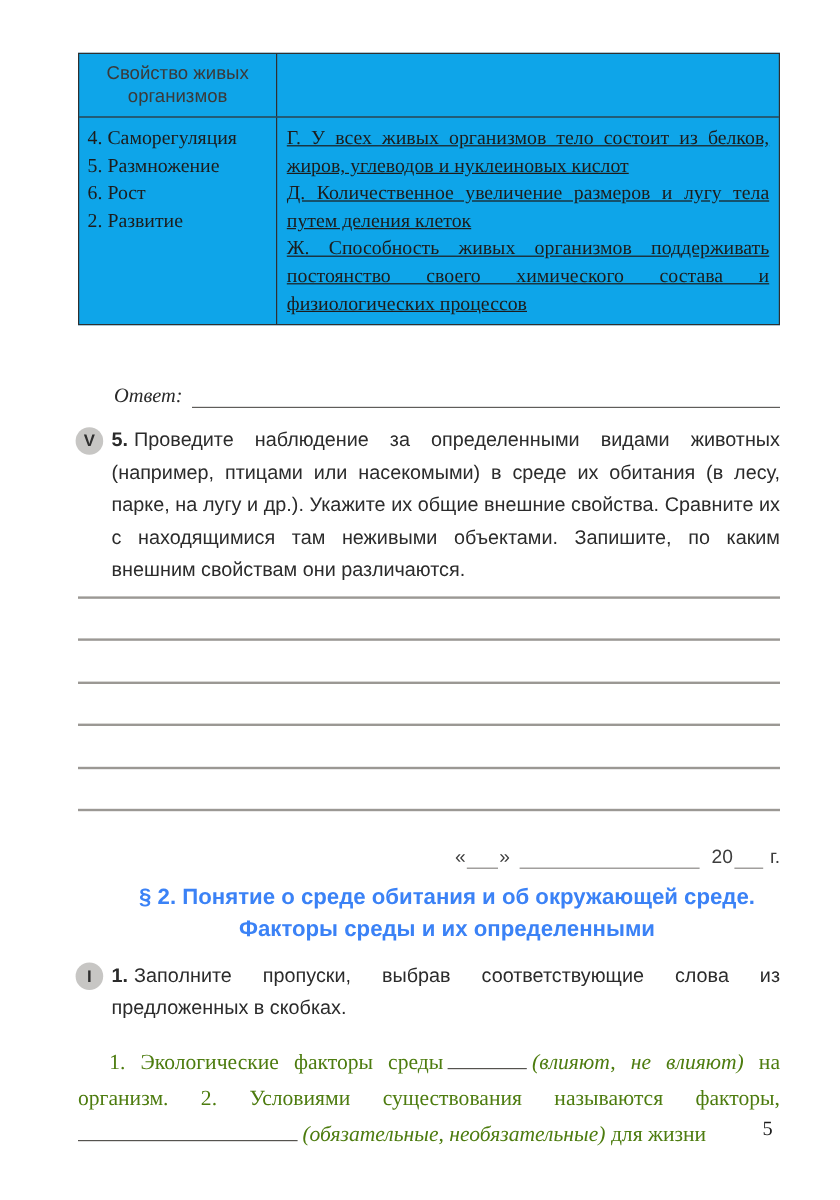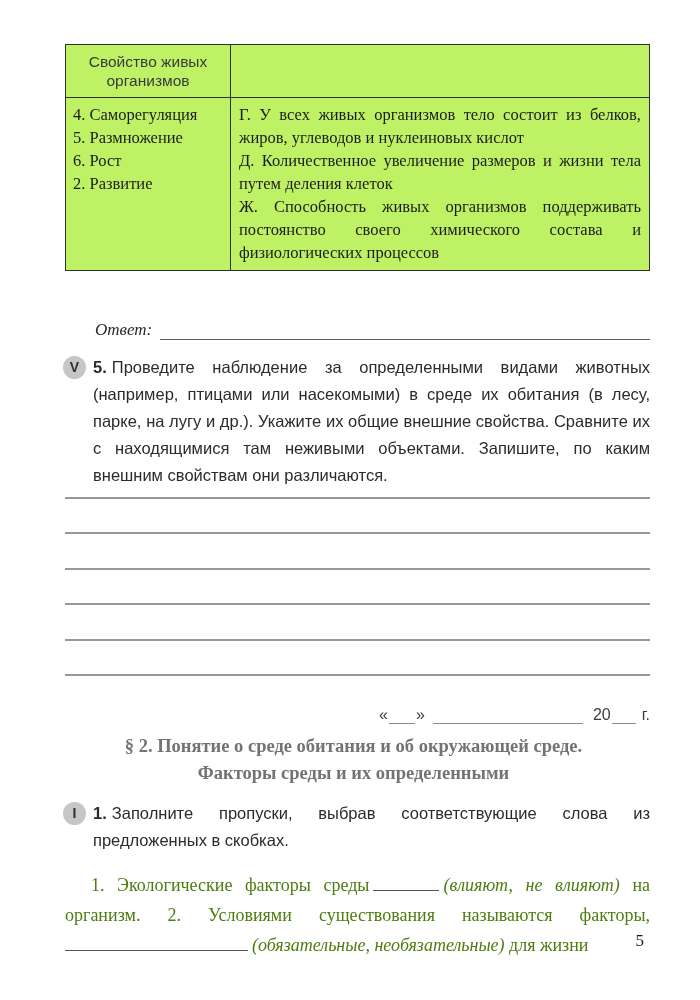--- a/index.html
+++ b/index.html
@@ -9,39 +9,39 @@
     background:#ffffff;
     font-family:"Liberation Serif", serif;
     color:#1e1e1e;
     overflow:hidden;
   }
   
   .match-table{
     position:absolute;left:65px;top:44px;width:585px;
     border:1.5px solid #2f2f2f;
     box-sizing:border-box;
-    background:#bef264;
+    background:#0ea5e9;
   }
   .t-head{display:flex;border-bottom:1.5px solid #2f2f2f;}
   .t-body{display:flex;}
   .t-col1{width:165px;border-right:1.5px solid #2f2f2f;box-sizing:border-box;flex-shrink:0;}
   .t-col2{flex:1;box-sizing:border-box;}
   .t-head .t-col1,.t-head .t-col2{
     display:flex;align-items:center;justify-content:center;
     min-height:52px;text-align:center;
     font-family:"Liberation Sans", sans-serif;
     font-size:15.5px;line-height:19px;color:#3a3a3a;
     padding:4px 6px;
   }
   .t-body .t-col1{padding:5px 5px 6px 7px;}
   .t-body .t-col2{padding:5px 8px 6px 8px;}
   .prop-item,.def-item{
     font-size:16.5px;line-height:23px;color:#1c1c1c;
   }
-  .def-item{text-align:justify;}
+  .def-item{text-align:justify;text-decoration:underline;}
   
   .answer-row{
     position:absolute;left:95px;right:50px;top:320px;
     display:flex;align-items:flex-start;
     font-style:italic;font-size:17px;color:#2a2a2a;
   }
   .answer-fill{flex:1;border-bottom:1.5px solid #5f5d5a;margin-left:8px;height:19px;}
   
   .task{
     position:absolute;left:65px;right:50px;
@@ -70,24 +70,24 @@
     display:flex;justify-content:flex-end;align-items:flex-end;
     font-family:"Liberation Sans", sans-serif;
     font-size:16px;color:#3d3d3d;height:22px;
   }
   .blank{display:inline-block;border-bottom:1.5px solid #8a8885;height:18px;}
   .blank-day{width:26px;margin:0 1px;}
   .blank-month{width:150px;margin:0 10px 0 8px;}
   .blank-year{width:24px;margin:0 6px 0 1px;}
   
   .section-heading{
-    position:absolute;left:61px;width:585px;top:733px;
+    position:absolute;left:80px;width:585px;top:733px;
     text-align:center;
-    font-family:Liberation Serif, serif;
-    font-weight:bold;font-size:18.5px;line-height:27px;color:#737373;
+    font-family:Liberation Sans, sans-serif;
+    font-weight:bold;font-size:18.5px;line-height:27px;color:#3b82f6;
   }
   
   .fill-par{
     position:absolute;left:65px;width:585px;top:858px;
     font-size:18px;line-height:30px;text-align:justify;
     text-indent:26px;color:#4d7c0f;margin-top:12px;
   }
   .fill-par .opt{font-style:italic;}
   .inline-blank{display:inline-block;border-bottom:1.5px solid #55534f;height:14px;vertical-align:baseline;}
   .blank-s1{width:66px;margin:0 4px;}
@@ -108,21 +108,21 @@
     </div>
     <div class="t-body">
       <div class="t-col1">
         <div class="prop-item">4. Саморегуляция</div>
         <div class="prop-item">5. Размножение</div>
         <div class="prop-item">6. Рост</div>
         <div class="prop-item">2. Развитие</div>
       </div>
       <div class="t-col2">
         <div class="def-item">Г. У всех живых организмов тело состоит из белков, жиров, углеводов и нуклеиновых кислот</div>
-        <div class="def-item">Д. Количественное увеличение размеров и жизни тела путем деления клеток</div>
+        <div class="def-item">Д. Количественное увеличение размеров и лугу тела путем деления клеток</div>
         <div class="def-item">Ж. Способность живых организмов поддерживать постоянство своего химического состава и физиологических процессов</div>
       </div>
     </div>
   </div>
 
   <div class="answer-row">
     <span>Ответ:</span>
     <span class="answer-fill"></span>
   </div>
 

